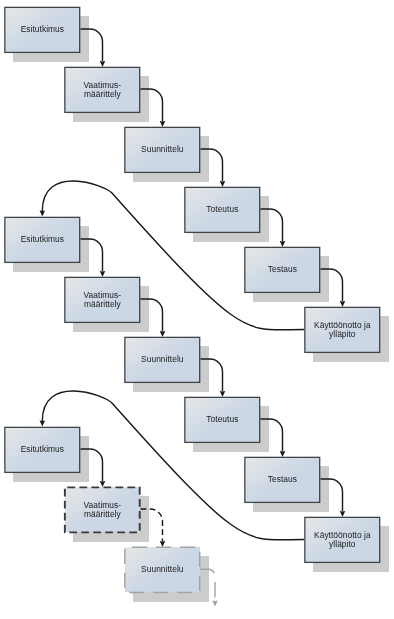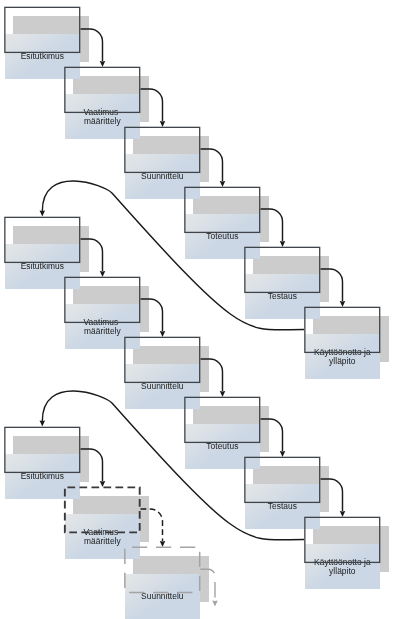--- a/index.html
+++ b/index.html
@@ -4,21 +4,21 @@
 <title>Vesiputousmalli</title>
 <style>
   html,body{margin:0;padding:0;background:#ffffff;}
   body{width:394px;height:619px;overflow:hidden;
        font-family:"Liberation Sans",sans-serif;-webkit-font-smoothing:antialiased;}
   #stage{position:relative;width:394px;height:619px;background:#fff;overflow:hidden;}
   svg.layer{position:absolute;left:0;top:0;width:394px;height:619px;overflow:visible;}
   #shadows{z-index:1;position:absolute;left:0;top:0;width:394px;height:619px;}
   #edges{z-index:5;}
   #nodes{z-index:10;position:absolute;left:0;top:0;width:394px;height:619px;}
-  .nodewrap{position:absolute;width:76px;height:45px;margin-top:27px;}
+  .nodewrap{position:absolute;width:76px;height:45px;}
   .shadow{position:absolute;width:75.9px;height:45.6px;background:#cccccc;}
   .box{position:absolute;left:0.3px;top:0.8px;width:75.1px;height:45.1px;box-sizing:border-box;
        border:none;
        background:linear-gradient(146deg,#e5e7e7 0%,#cbd7e5 55%,#cbd7e5 100%);
        display:flex;align-items:center;justify-content:center;}
   #borders{z-index:20;pointer-events:none;}
   .lbl{font-size:8.4px;color:#1b1b1b;line-height:9.3px;text-align:center;
        white-space:pre-line;letter-spacing:0.05px;position:relative;top:0.2px;}
 </style>
 </head>

